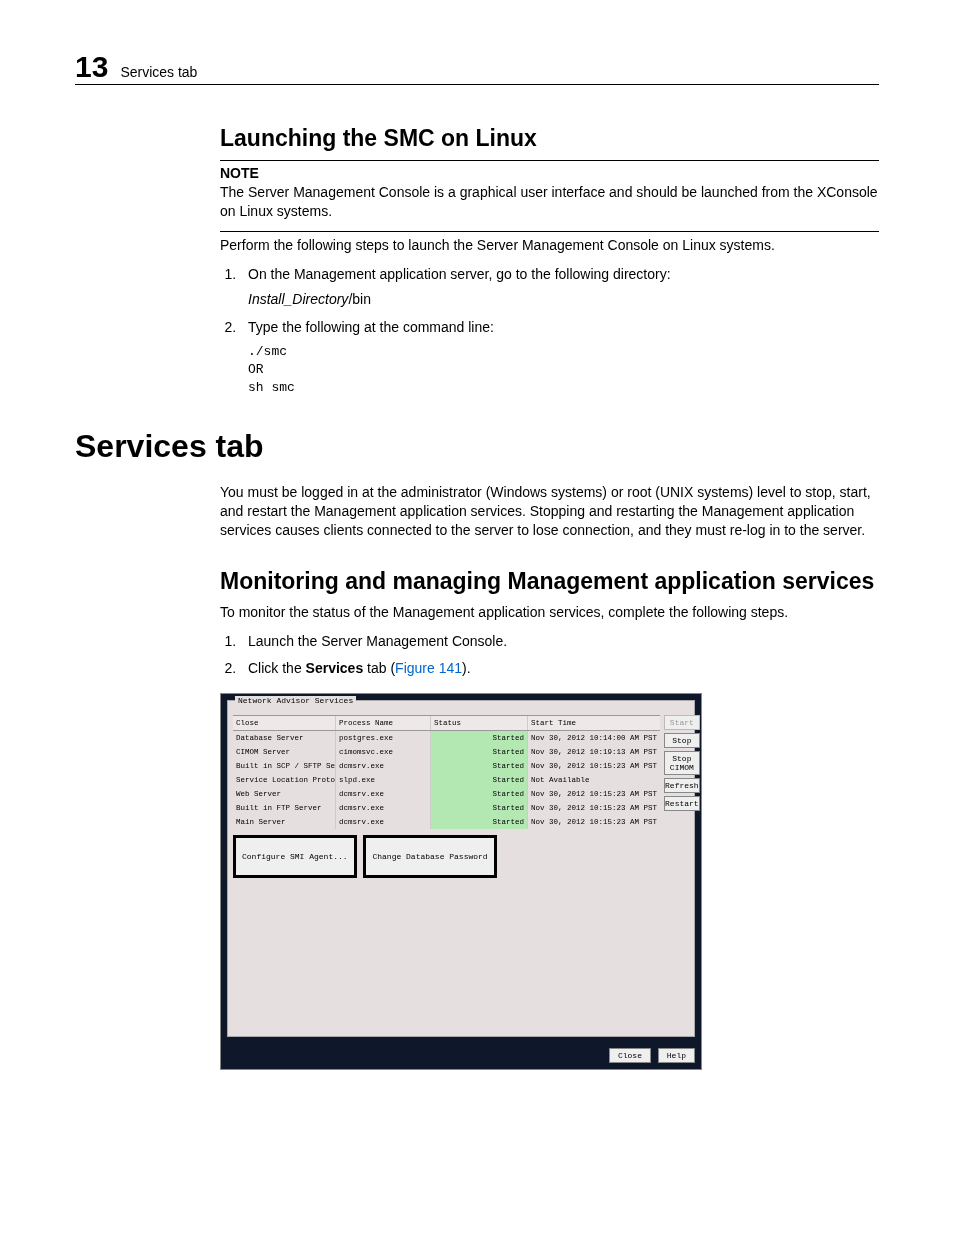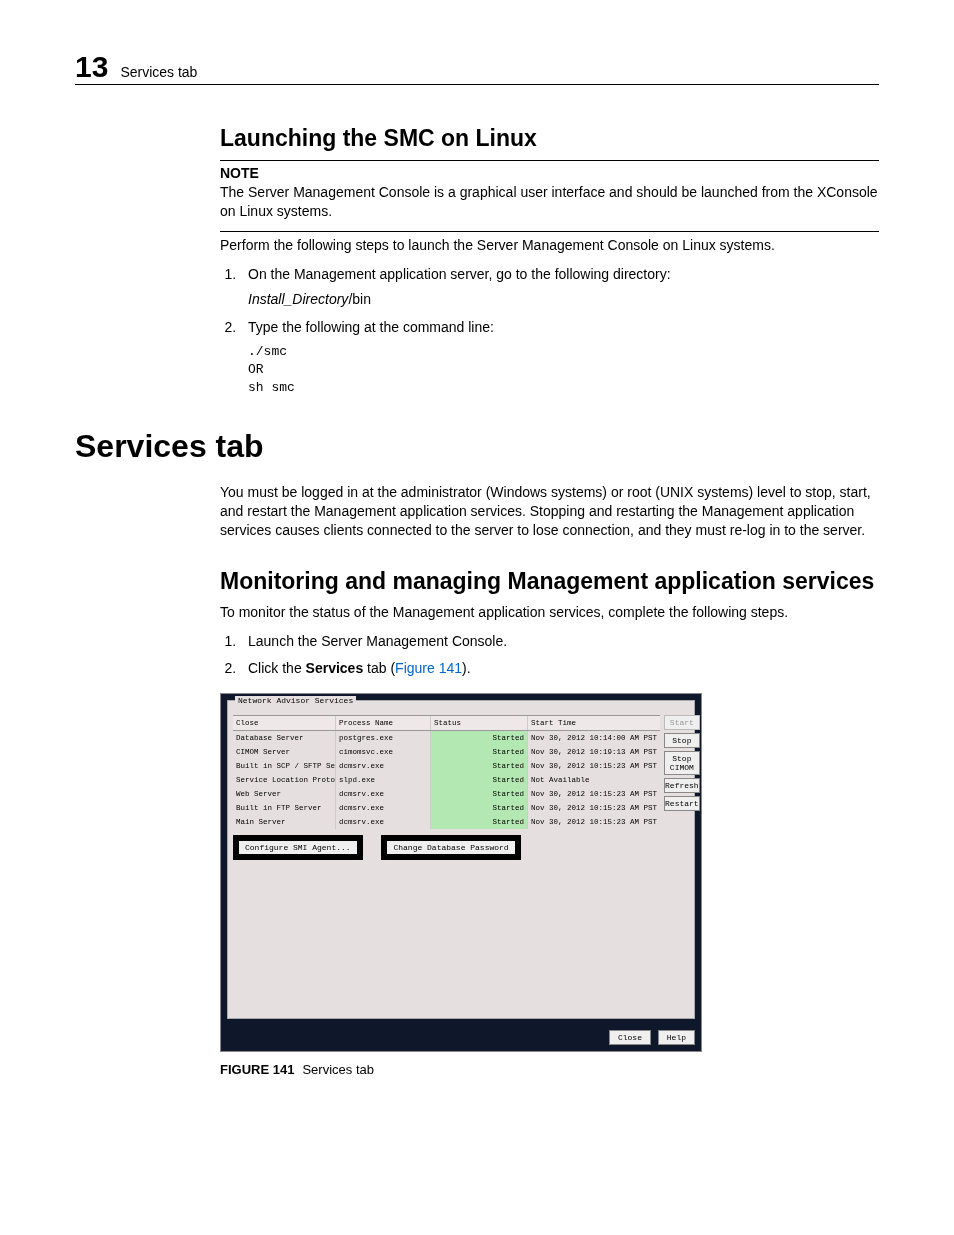--- a/index.html
+++ b/index.html
@@ -150,24 +150,24 @@
     border: 1px solid #888;
     text-align: center;
   }
   .wbtn.dis { color: #999; border-color: #bbb; }
   .below-btns {
     margin-top: 6px;
   }
   .below-btns .wbtn-inline {
     display: inline-block;
     font-size: 8px;
-    padding: 2px 6px;
+    padding: 14px 6px;
     background: #efefef;
-    border: 6px solid #000000;
-    margin-right: 14px;
+    border: 3px solid #000000;
+    margin-right: 2px;
   }
   .svc-body {
     min-height: 150px;
   }
   .dlg-bottom {
     text-align: right;
     padding: 5px 6px 6px 6px;
   }
   .dlg-bottom .wbtn-inline {
     display: inline-block;
@@ -310,19 +310,16 @@
               </div>
             </div>
           </div>
         </div>
         <div class="dlg-bottom">
           <span class="wbtn-inline">Close</span>
           <span class="wbtn-inline">Help</span>
         </div>
       </div>
 
-      <div class="fig-caption">
-        <span class="caplabel">FIGURE 141</span><span>Services tab</span>
-      </div>
     </div>
 
   </div>
 </div>
 
 </body></html>

